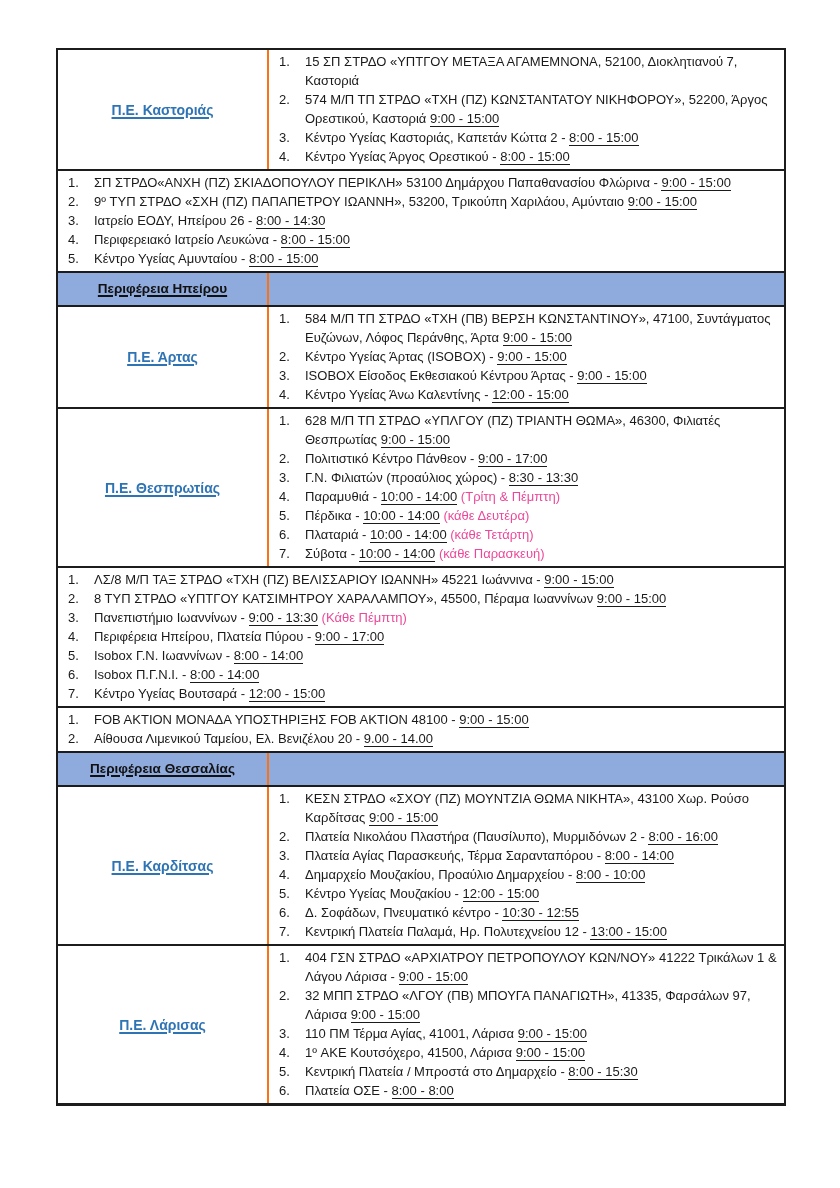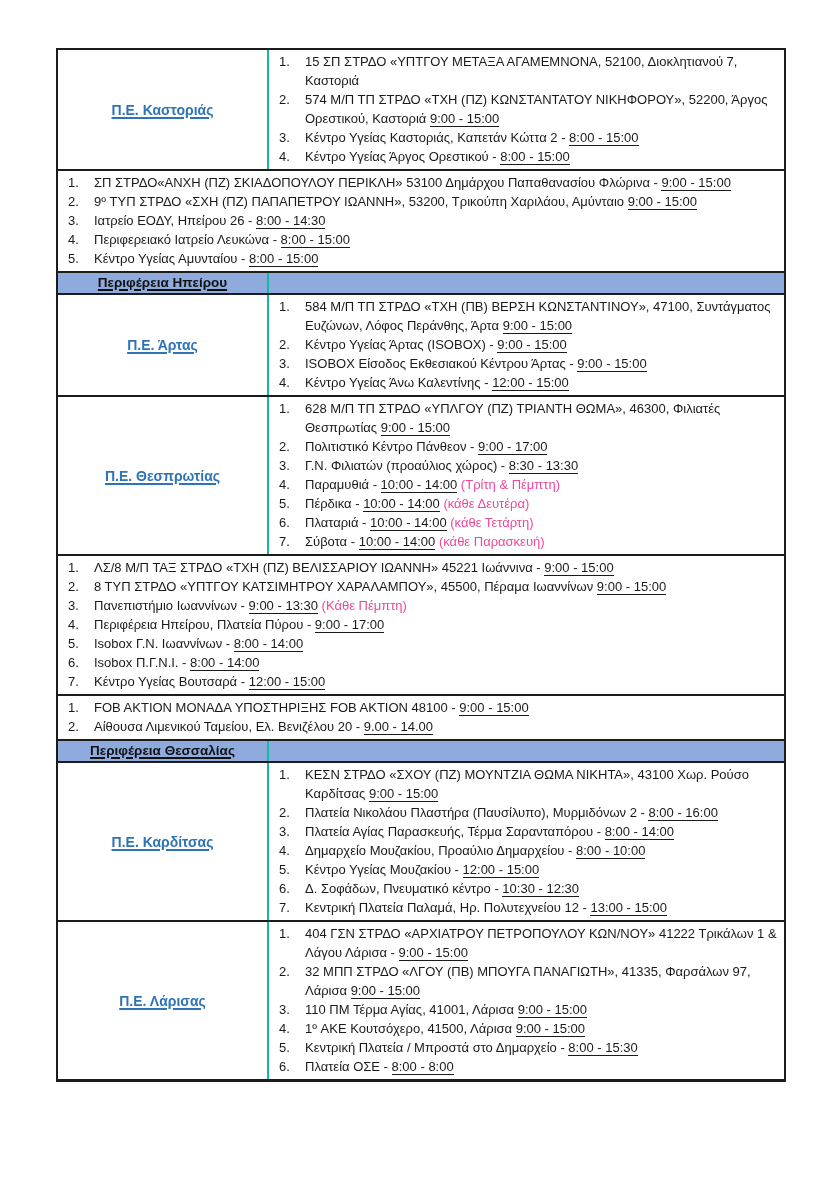--- a/index.html
+++ b/index.html
@@ -8,27 +8,27 @@
     font-family:"Liberation Sans","DejaVu Sans",sans-serif;color:#1a1a1a;
   }
   .doc-table{
     position:absolute;left:56px;top:48px;width:730px;
     border:2px solid #1c1c1c;border-bottom-width:3px;box-sizing:border-box;
     background:#ffffff;
   }
   .trow{display:flex;border-top:2px solid #1c1c1c;}
   .trow:first-child{border-top:none;}
   .cleft{
-    flex:0 0 211px;width:211px;border-right:2px solid #14b8a6;
+    flex:0 0 211px;width:211px;border-right:2px solid #f97316;
     display:flex;align-items:center;justify-content:center;
     box-sizing:border-box;text-align:center;padding:2px 4px;
   }
   .cright{flex:1;min-width:0;padding:2px 6px 3px 0;box-sizing:border-box;}
   .hrow{background:#8FAADC;}
-  .hrow .cleft{padding:0 4px;text-align:center;}
+  .hrow .cleft{padding:6px 4px;text-align:center;}
   .hrow .cright{padding:0;}
   .hlabel{
     font-weight:bold;font-size:13.5px;line-height:20px;color:#101built018;
     color:#111111;text-decoration:underline;
     text-decoration-thickness:1.5px;text-underline-offset:2px;
   }
   .rlink{
     color:#2E74B5;font-weight:bold;font-size:14px;line-height:18px;
     text-decoration:underline;text-decoration-thickness:1.5px;
     text-underline-offset:2px;cursor:pointer;
@@ -119,21 +119,21 @@
     <div class="trow">
       <div class="cleft">
         <span class="rlink">Π.Ε. Καρδίτσας</span>
       </div>
       <div class="cright">
         <div class="litem"><span class="num">1.</span><span>ΚΕΣΝ ΣΤΡΔΟ «ΣΧΟΥ (ΠΖ) ΜΟΥΝΤΖΙΑ ΘΩΜΑ ΝΙΚΗΤΑ», 43100 Χωρ. Ρούσο Καρδίτσας </span><span class="time">9:00 - 15:00</span></div>
         <div class="litem"><span class="num">2.</span><span>Πλατεία Νικολάου Πλαστήρα (Παυσίλυπο), Μυρμιδόνων 2 - </span><span class="time">8:00 - 16:00</span></div>
         <div class="litem"><span class="num">3.</span><span>Πλατεία Αγίας Παρασκευής, Τέρμα Σαρανταπόρου - </span><span class="time">8:00 - 14:00</span></div>
         <div class="litem"><span class="num">4.</span><span>Δημαρχείο Μουζακίου, Προαύλιο Δημαρχείου - </span><span class="time">8:00 - 10:00</span></div>
         <div class="litem"><span class="num">5.</span><span>Κέντρο Υγείας Μουζακίου - </span><span class="time">12:00 - 15:00</span></div>
-        <div class="litem"><span class="num">6.</span><span>Δ. Σοφάδων, Πνευματικό κέντρο - </span><span class="time">10:30 - 12:30</span></div>
+        <div class="litem"><span class="num">6.</span><span>Δ. Σοφάδων, Πνευματικό κέντρο - </span><span class="time">10:30 - 12:55</span></div>
         <div class="litem"><span class="num">7.</span><span>Κεντρική Πλατεία Παλαμά, Ηρ. Πολυτεχνείου 12 - </span><span class="time">13:00 - 15:00</span></div>
       </div>
     </div>
     <div class="trow">
       <div class="cleft">
         <span class="rlink">Π.Ε. Λάρισας</span>
       </div>
       <div class="cright">
         <div class="litem"><span class="num">1.</span><span>404 ΓΣΝ ΣΤΡΔΟ «ΑΡΧΙΑΤΡΟΥ ΠΕΤΡΟΠΟΥΛΟΥ ΚΩΝ/ΝΟΥ» 41222 Τρικάλων 1 &amp; Λάγου Λάρισα - </span><span class="time">9:00 - 15:00</span></div>
         <div class="litem"><span class="num">2.</span><span>32 ΜΠΠ ΣΤΡΔΟ «ΛΓΟΥ (ΠΒ) ΜΠΟΥΓΑ ΠΑΝΑΓΙΩΤΗ», 41335, Φαρσάλων 97, Λάρισα </span><span class="time">9:00 - 15:00</span></div>

